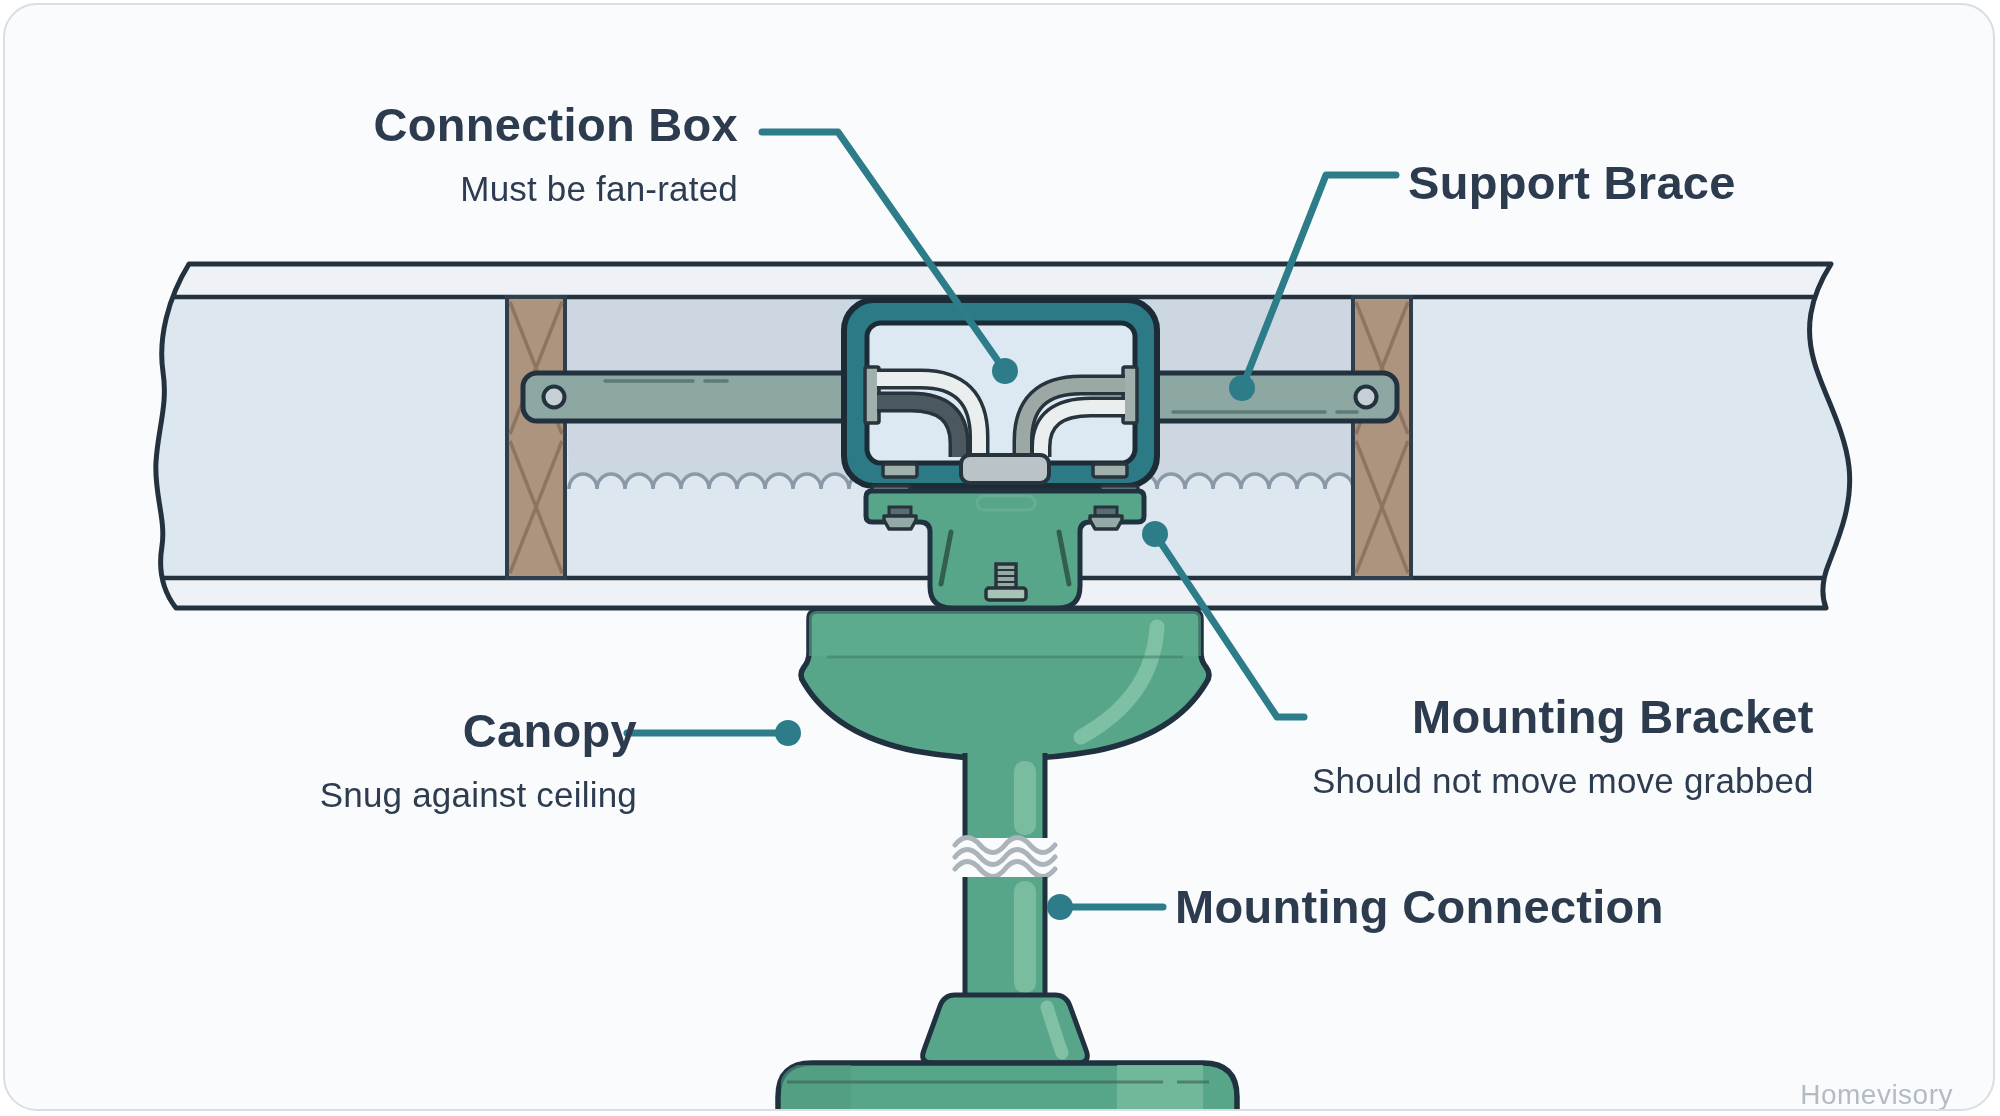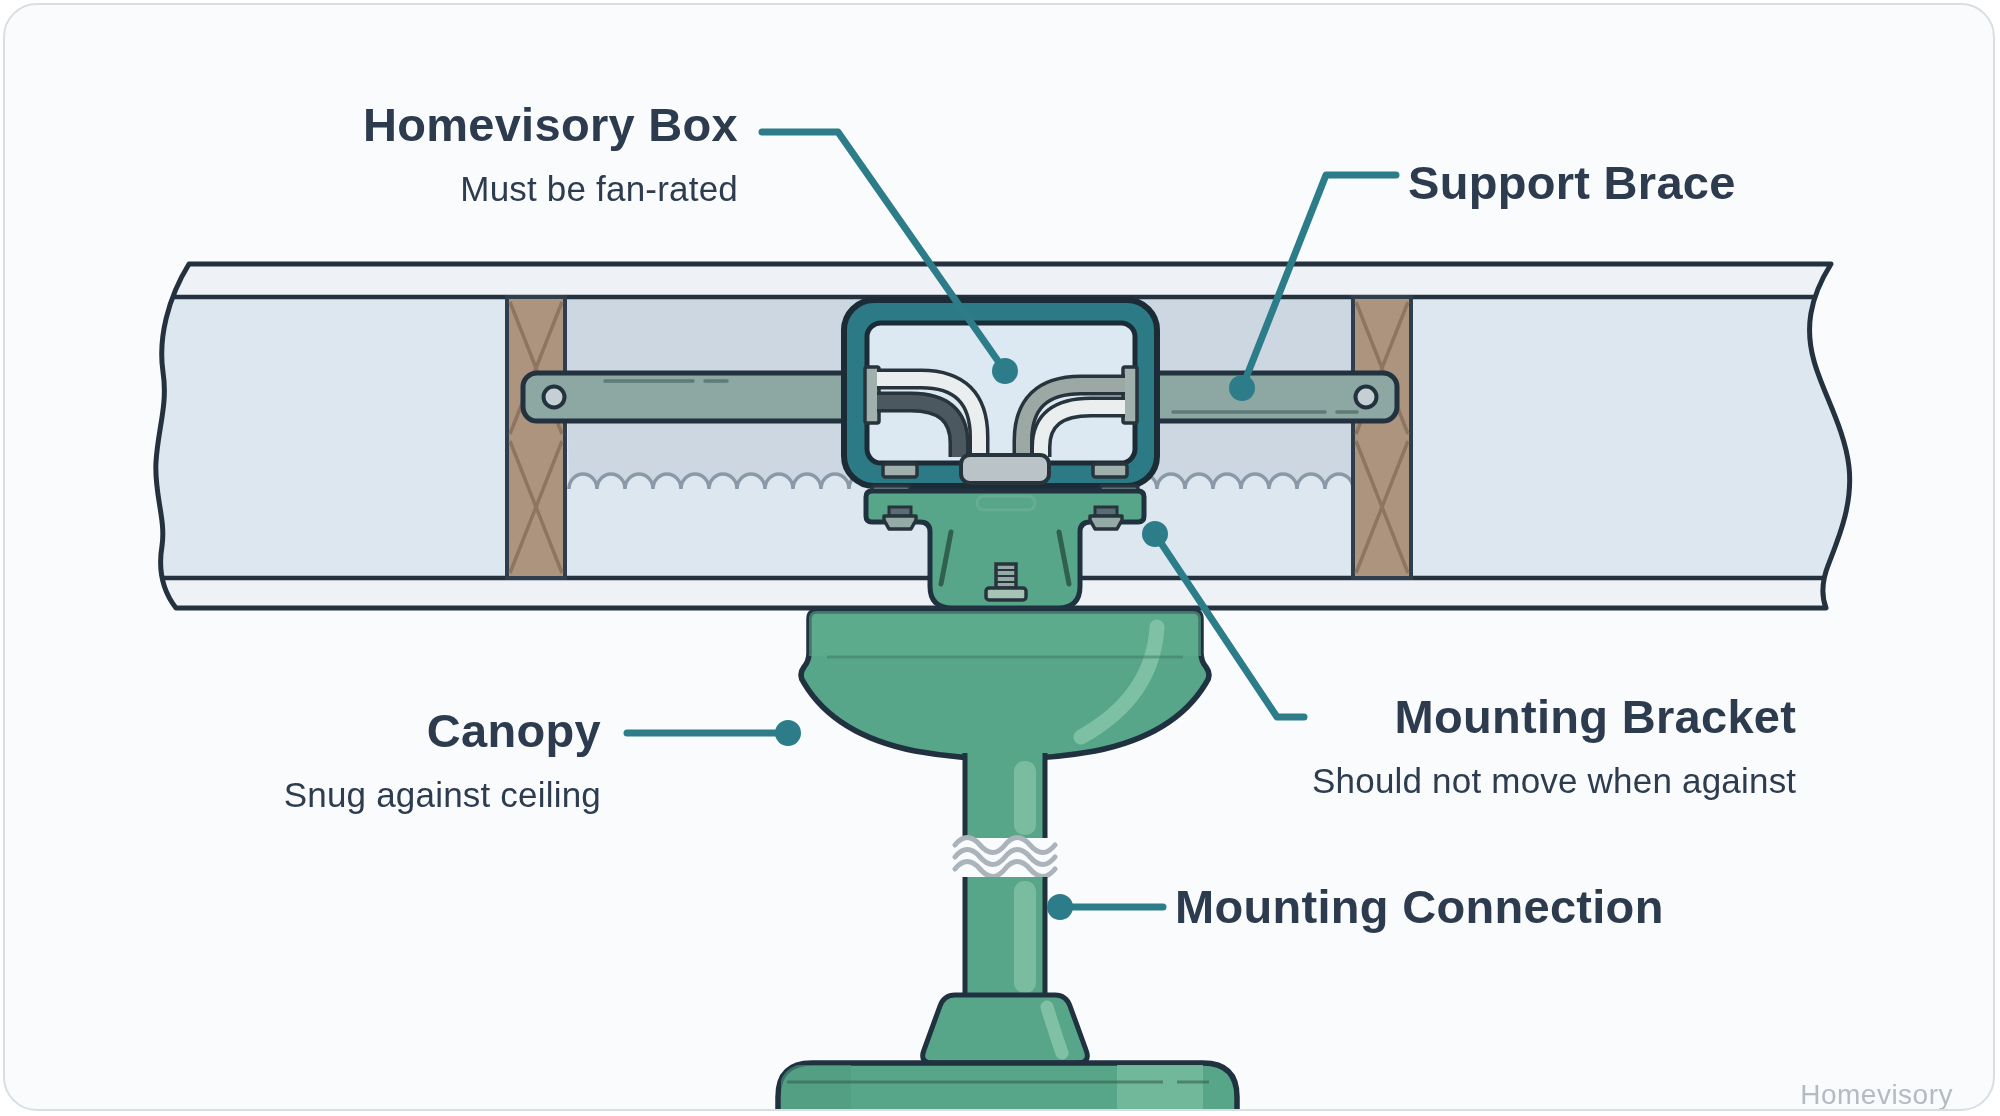--- a/index.html
+++ b/index.html
@@ -10,21 +10,21 @@
     overflow:hidden;box-sizing:border-box;
   }
   #art{position:absolute;left:0;top:0;width:2000px;height:1116px;}
   .lbl{position:absolute;color:#2d3b4f;}
   .lbl .t{font-size:47px;font-weight:600;letter-spacing:.3px;line-height:1.1;white-space:nowrap;}
   .lbl .s{font-size:35px;font-weight:400;letter-spacing:.2px;margin-top:18px;color:#2e3c50;white-space:nowrap;}
   .align-right{text-align:right;}
   .align-left{text-align:right;}
   #lbl-electrical-box{top:94px;right:1255px;}
   #lbl-support-brace{top:152px;left:1403px;}
-  #lbl-canopy{top:700px;right:1392px;margin-left:44px;}
+  #lbl-canopy{top:700px;right:1356px;margin-left:44px;}
   #lbl-mounting-bracket{top:686px;left:1307px;}
   #lbl-downrod{top:876px;left:1170px;}
   #watermark{
     position:absolute;top:1074px;right:40px;font-size:28px;color:#b4bbc3;
     letter-spacing:.5px;font-weight:400;
   }
 </style>
 </head>
 <body>
 
@@ -217,36 +217,36 @@
     <g fill="#2c7d89">
       <circle cx="1000" cy="366" r="13"></circle>
       <circle cx="1237" cy="383" r="13"></circle>
       <circle cx="783" cy="728" r="13"></circle>
       <circle cx="1150" cy="529" r="13"></circle>
       <circle cx="1055" cy="902" r="13"></circle>
     </g>
   </svg>
 
   <div class="lbl align-right" id="lbl-electrical-box">
-    <div class="t">Homevisory Box</div>
+    <div class="t">Connection Box</div>
     <div class="s">Must be fan-rated</div>
   </div>
 
   <div class="lbl align-left" id="lbl-support-brace">
     <div class="t">Support Brace</div>
   </div>
 
   <div class="lbl align-right" id="lbl-canopy">
     <div class="t">Canopy</div>
     <div class="s">Snug against ceiling</div>
   </div>
 
   <div class="lbl align-left" id="lbl-mounting-bracket">
     <div class="t">Mounting Bracket</div>
-    <div class="s">Should not move when against</div>
+    <div class="s">Should not move move grabbed</div>
   </div>
 
   <div class="lbl align-left" id="lbl-downrod">
     <div class="t">Mounting Connection</div>
   </div>
 
   <div id="watermark">Homevisory</div>
 
 </div>
 

